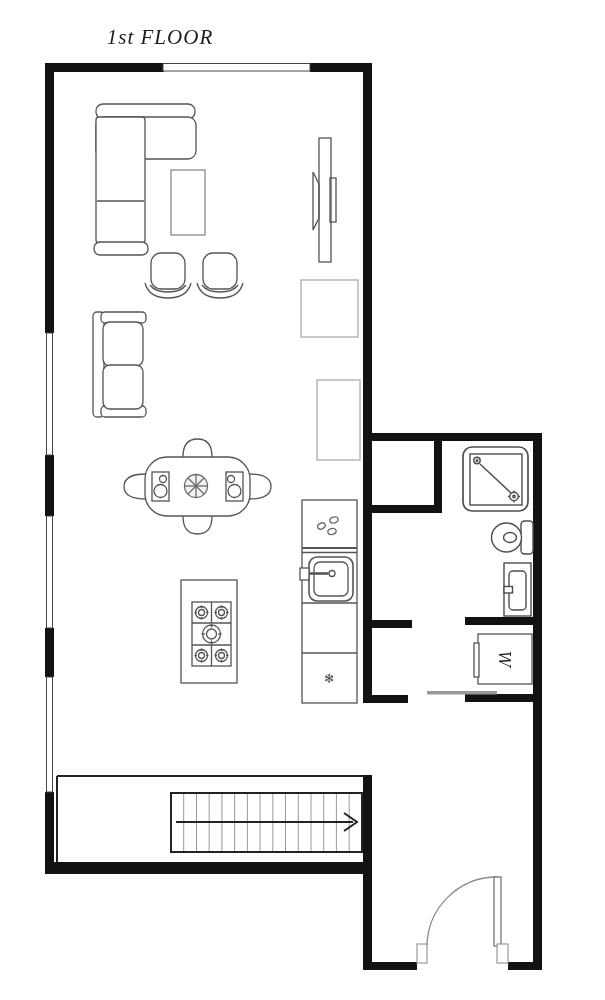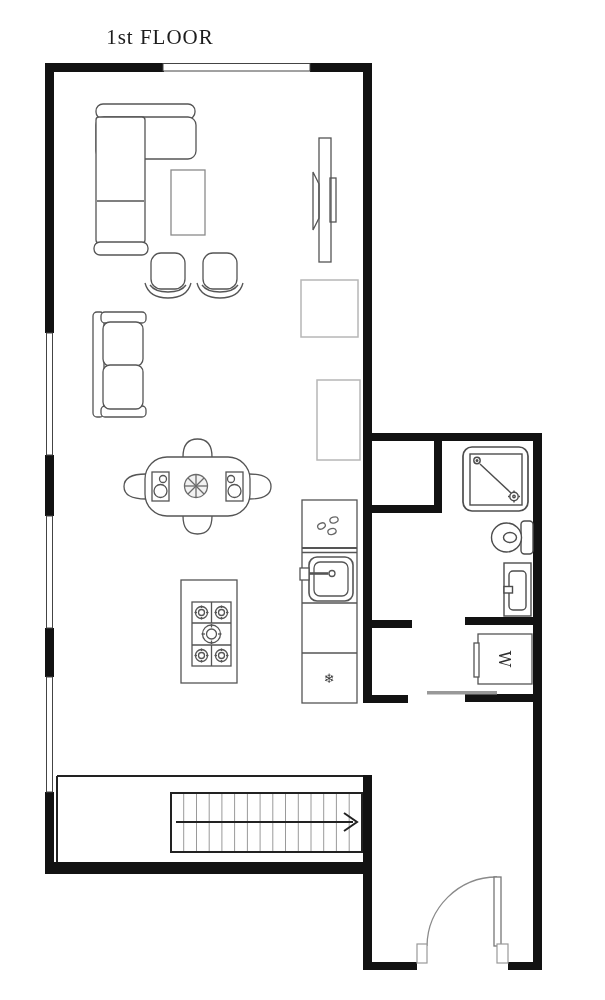--- a/index.html
+++ b/index.html
@@ -1,17 +1,17 @@
 <!DOCTYPE html>
 <html><head>
 <meta charset="utf-8">
 <style>
   html,body{margin:0;padding:0;background:#ffffff;}
   .canvas{position:relative;width:550px;height:1000px;background:#ffffff;overflow:hidden;
-          font-family:"Liberation Serif", serif;}
+          font-family:"Liberation Serif", serif;font-style:italic;}
   svg text{user-select:none;}
   .title-text{font-family:"Liberation Serif", serif;font-size:21px;letter-spacing:1px;fill:#1c1c1c;}
   .washer-text{font-family:"DejaVu Serif", serif;font-size:16px;fill:#2e2e2e;}
   .flake-text{font-family:"DejaVu Sans", sans-serif;font-size:13px;fill:#3a3a3a;}
 </style>
 </head>
 <body>
 
 <div class="canvas">
 <svg width="605" height="1000" viewBox="0 0 605 1000" xmlns="http://www.w3.org/2000/svg">

